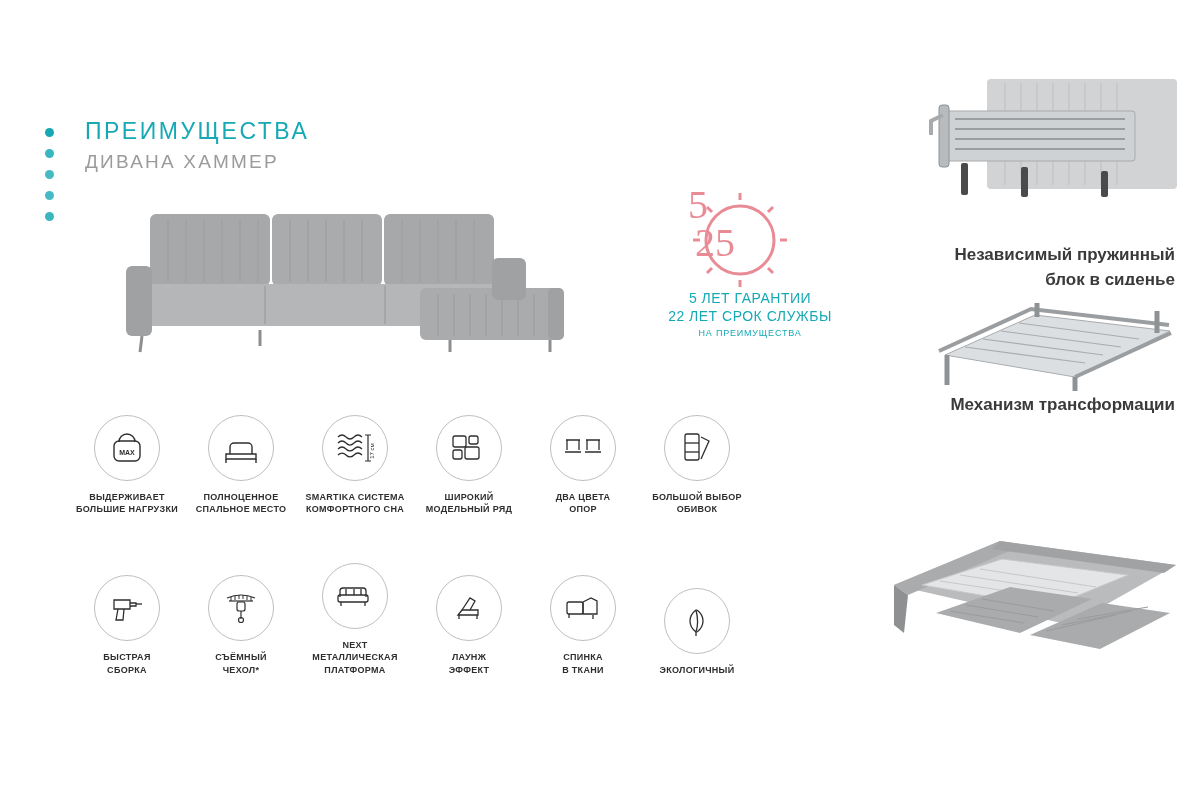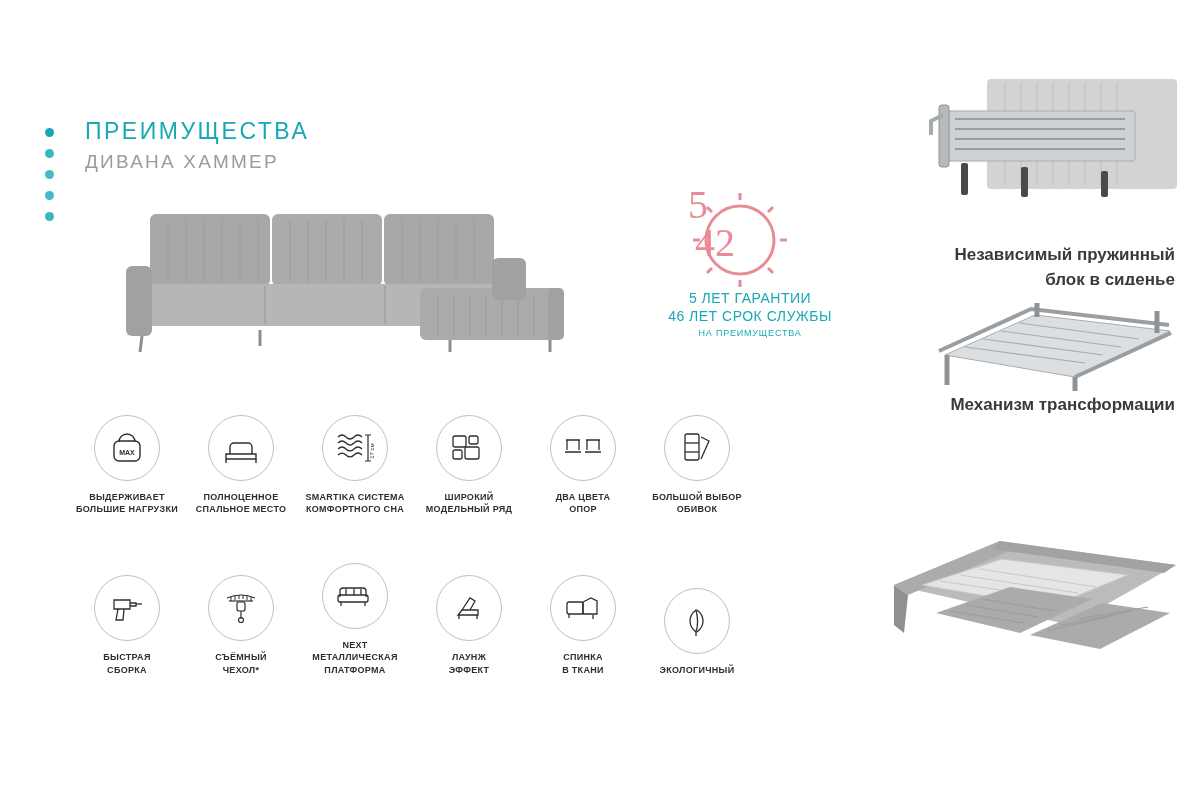--- a/index.html
+++ b/index.html
@@ -159,24 +159,24 @@
             <line x1="80" y1="45" x2="87" y2="45"></line>
             <line x1="68" y1="73" x2="73" y2="78"></line>
             <line x1="40" y1="85" x2="40" y2="92"></line>
             <line x1="12" y1="73" x2="7" y2="78"></line>
             <line x1="0" y1="45" x2="-7" y2="45"></line>
             <line x1="12" y1="17" x2="7" y2="12"></line>
           </g>
         </g>
       </svg>
       <span class="n5">5</span>
-      <span class="n25">42</span>
+      <span class="n25">25</span>
     </div>
     <div class="t1">5 ЛЕТ ГАРАНТИИ</div>
-    <div class="t2">46 ЛЕТ СРОК СЛУЖБЫ</div>
+    <div class="t2">22 ЛЕТ СРОК СЛУЖБЫ</div>
     <div class="t3">НА ПРЕИМУЩЕСТВА</div>
   </div>
 
   <div class="rphoto" style="left:925px;top:75px;width:255px;height:150px;">
     <svg width="255" height="150" viewBox="0 0 255 150">
       <rect x="0" y="0" width="255" height="150" fill="#ffffff"></rect>
 
       <rect x="62" y="4" width="190" height="110" rx="4" fill="#d2d3d4"></rect>
       <g stroke="#bfc0c1" stroke-width="1">
         <line x1="80" y1="8" x2="80" y2="110"></line>

